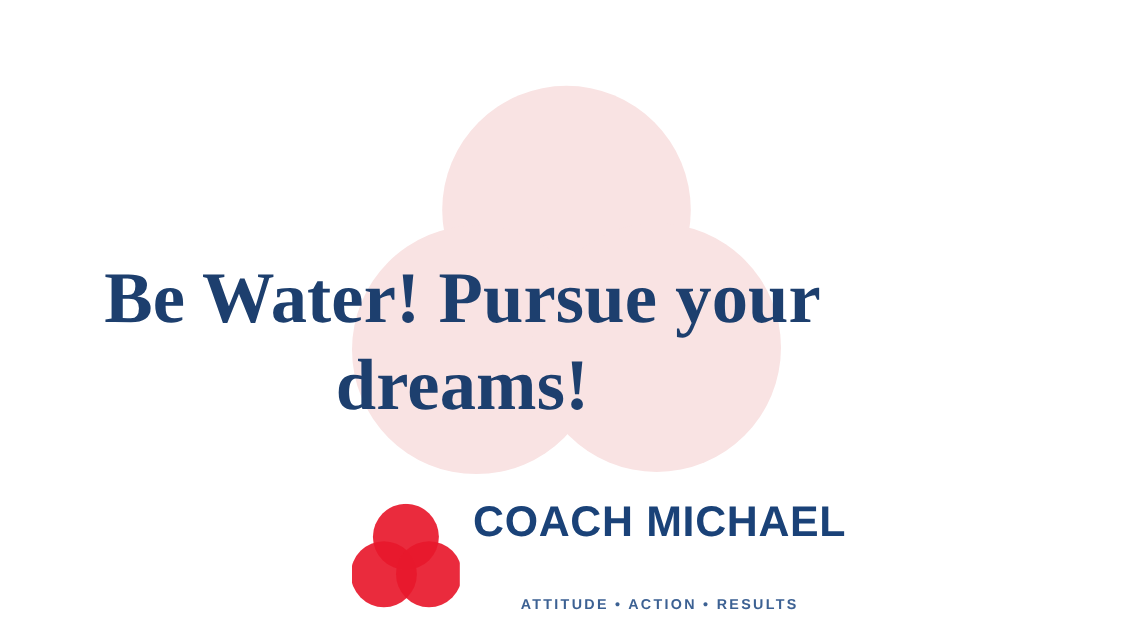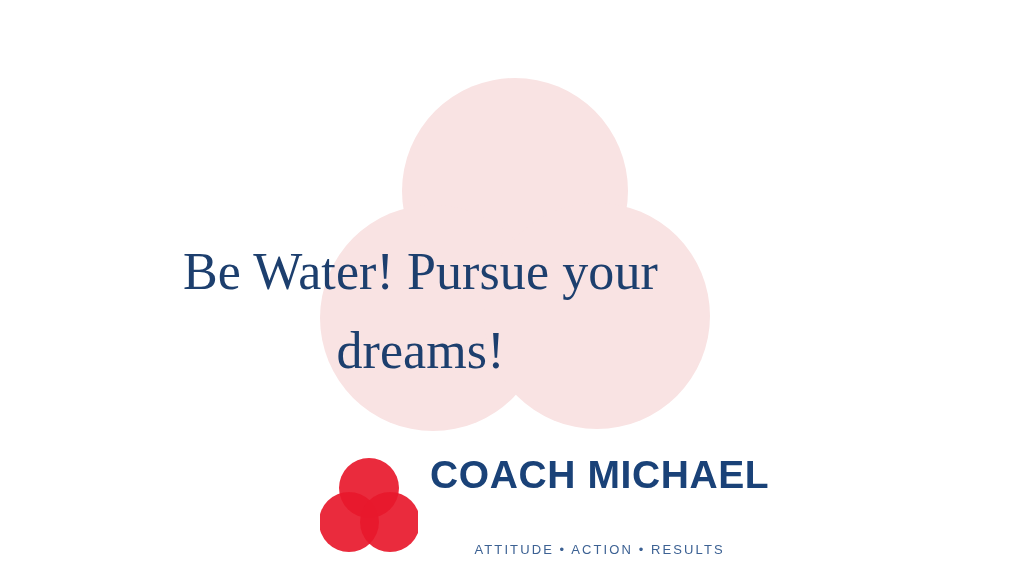--- a/index.html
+++ b/index.html
@@ -30,23 +30,23 @@
   }
 
   
   .headline {
     position: absolute;
     left: 0;
     top: 232px;
     width: 841px;
     text-align: center;
     font-family: "Liberation Serif", "DejaVu Serif", serif;
-    font-size: 52px;
+    font-size: 66px;
     line-height: 79px;
-    font-weight: 400;
+    font-weight: 700;
     color: #1d3f6e;
     letter-spacing: 0.1px;
     white-space: pre-line;
   }
 
   
   .logo {
     position: absolute;
     left: 320px;
     top: 455px;
@@ -75,21 +75,21 @@
     font-weight: 700;
     color: #1a4278;
     letter-spacing: 0.6px;
     line-height: 1;
     white-space: nowrap;
   }
   .logo-tagline {
     margin-top: 2px;
     font-family: "Liberation Sans", sans-serif;
     font-size: 13px;
-    font-weight: 400;
+    font-weight: 700;
     color: #3c6193;
     letter-spacing: 2.1px;
     line-height: 1;
     white-space: nowrap;
   }
 </style>
 </head>
 <body>
 
 <div class="slide">

